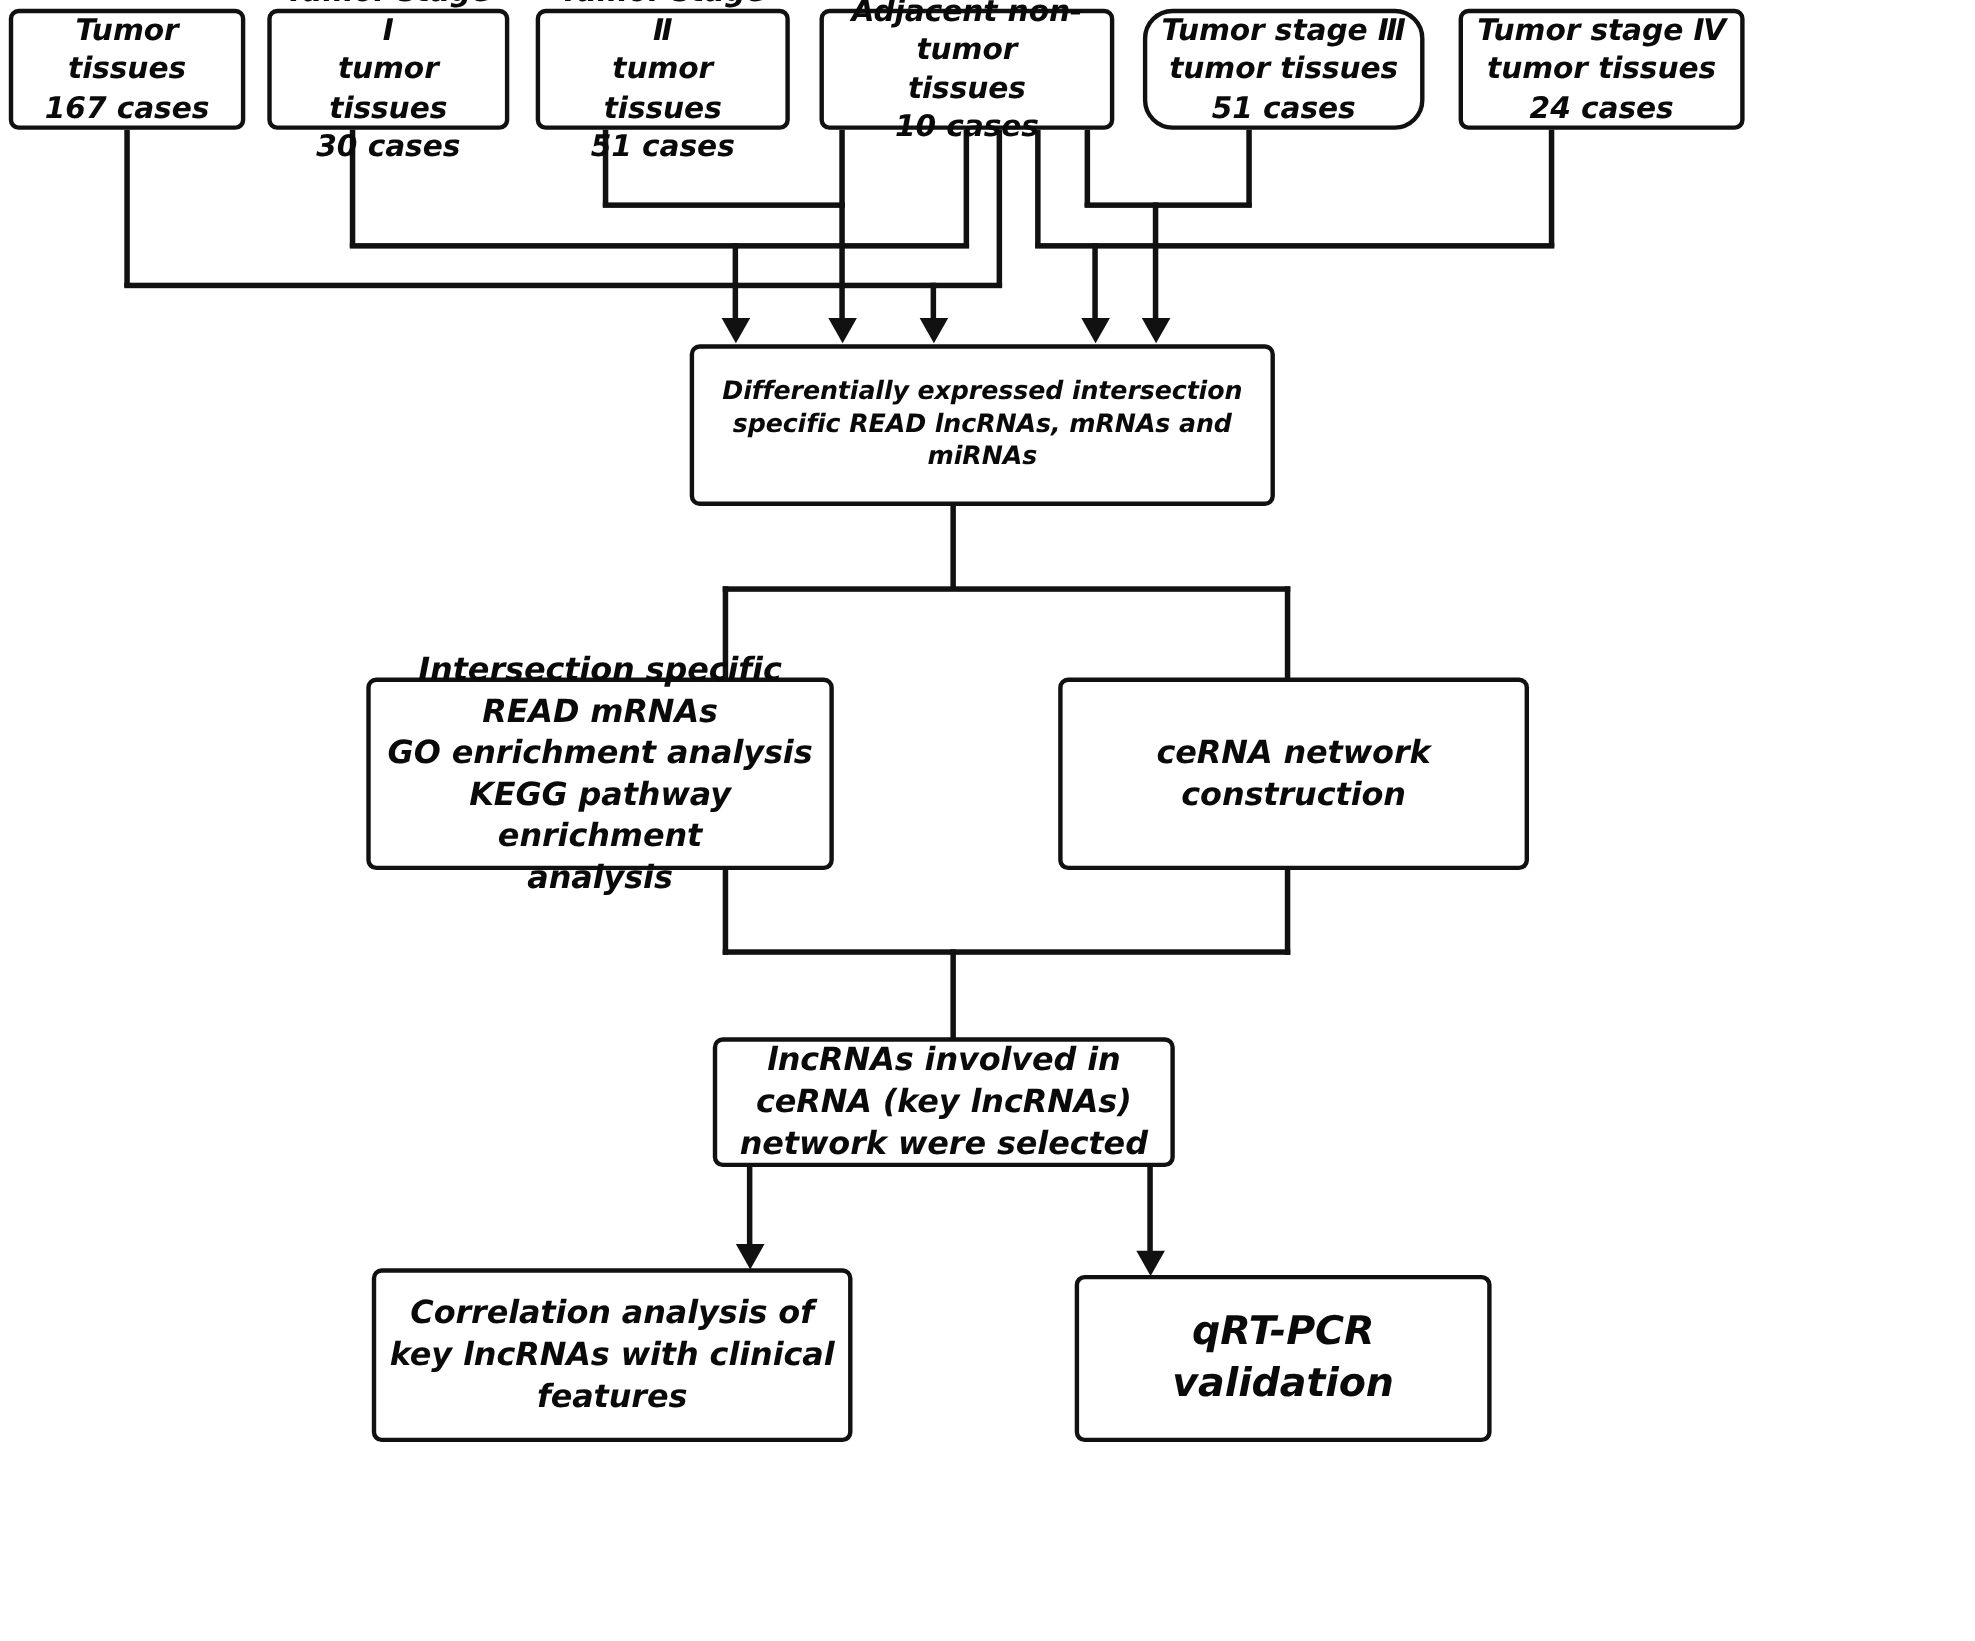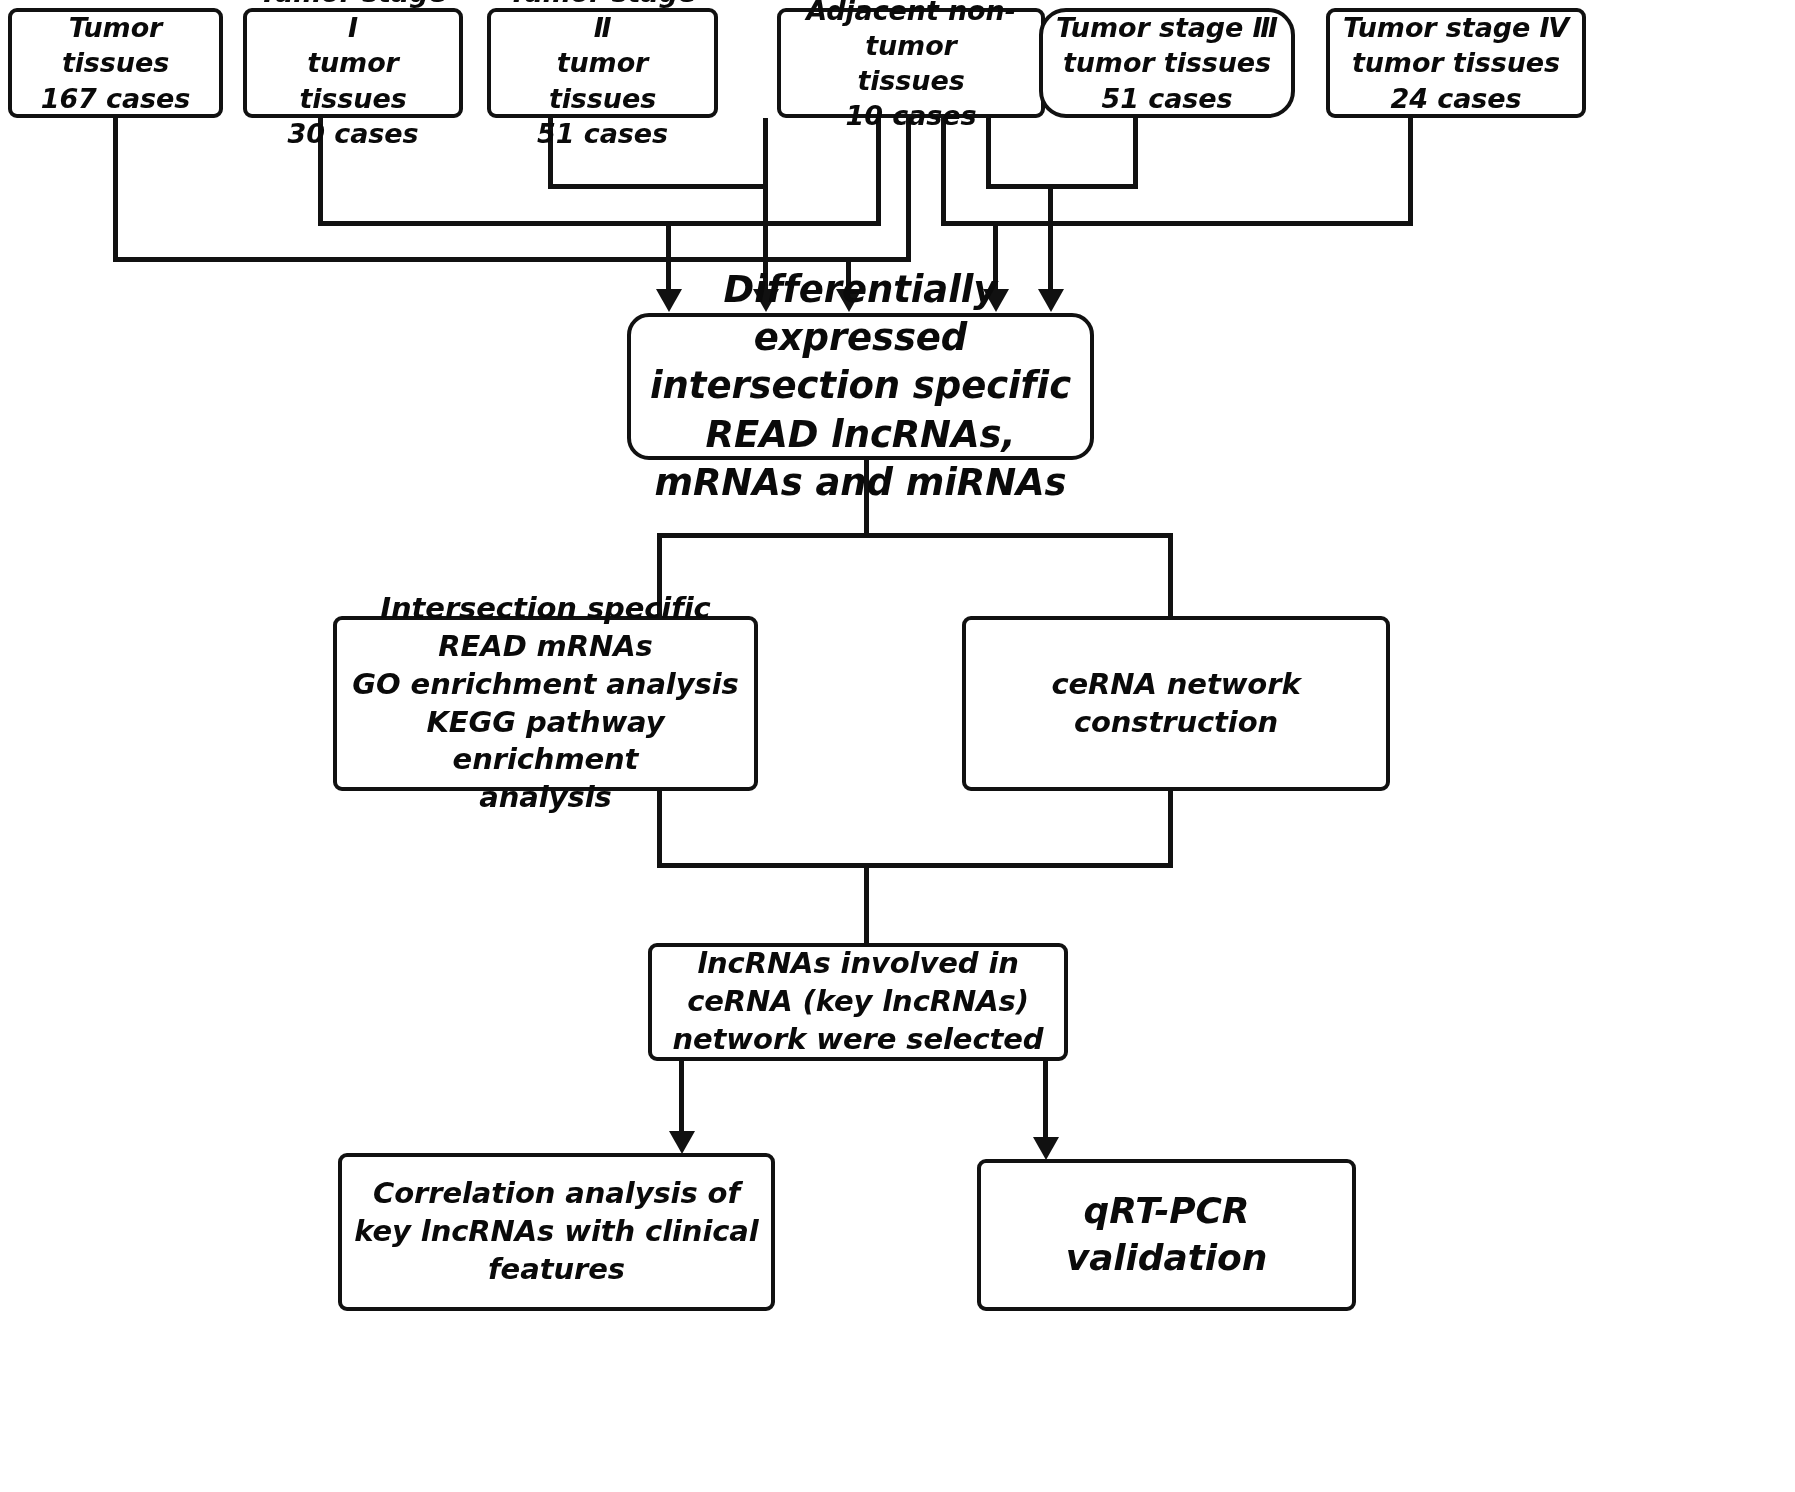--- a/index.html
+++ b/index.html
@@ -33,25 +33,25 @@
     padding: 4px 8px;
     z-index: 3;
   }
   .node .txt { width: 100%; white-space: pre-line; }
 
   
   .top { font-size: 27px; }
   #n-tumor-tissues { left: 8px;    top: 8px;  width: 215px; height: 110px; }
   #n-stage-1      { left: 243px;  top: 8px;  width: 220px; height: 110px; }
   #n-stage-2      { left: 487px;  top: 8px;  width: 231px; height: 110px; }
-  #n-adjacent     { left: 777px;  top: 8px;  width: 268px; height: 110px; }
+  #n-adjacent     { left: 745px;  top: 8px;  width: 268px; height: 110px; }
   #n-stage-3      { left: 1039px; top: 8px;  width: 256px; height: 110px; border-radius: 27px; }
   #n-stage-4      { left: 1326px; top: 8px;  width: 260px; height: 110px; }
 
-  #n-deg   { left: 627px;  top: 313px;  width: 467px; height: 147px; font-size: 37px; border-radius: 22px; }
+  #n-deg   { left: 627px;  top: 313px;  width: 532px; height: 147px; font-size: 23px; }
   #n-go    { left: 333px;  top: 616px;  width: 425px; height: 175px; font-size: 29px; }
   #n-cerna { left: 962px;  top: 616px;  width: 428px; height: 175px; font-size: 29px; }
   #n-key   { left: 648px;  top: 943px;  width: 420px; height: 118px; font-size: 29px; }
   #n-corr  { left: 338px;  top: 1153px; width: 437px; height: 158px; font-size: 29px; }
   #n-qrt   { left: 977px;  top: 1159px; width: 379px; height: 152px; font-size: 36px; }
 
   
   .ln { position: absolute; background: #111111; z-index: 1; }
   .lh { height: 5px; }
   .lv { width: 5px; }

